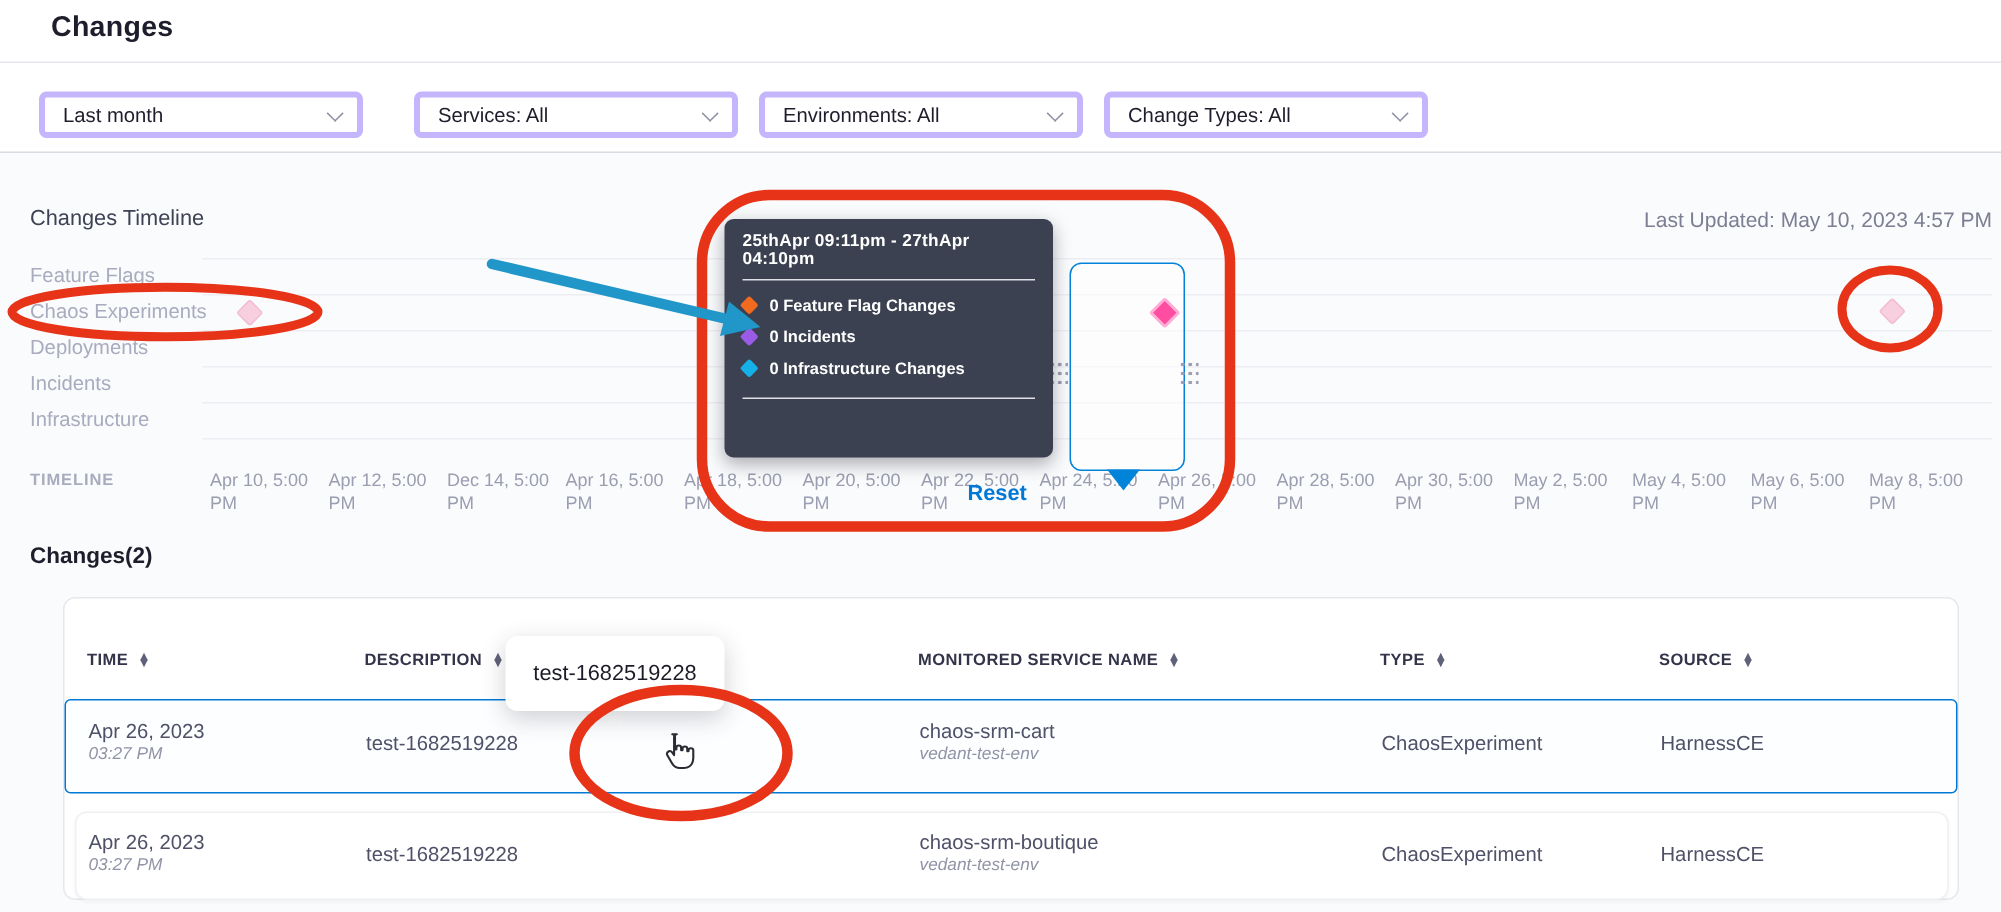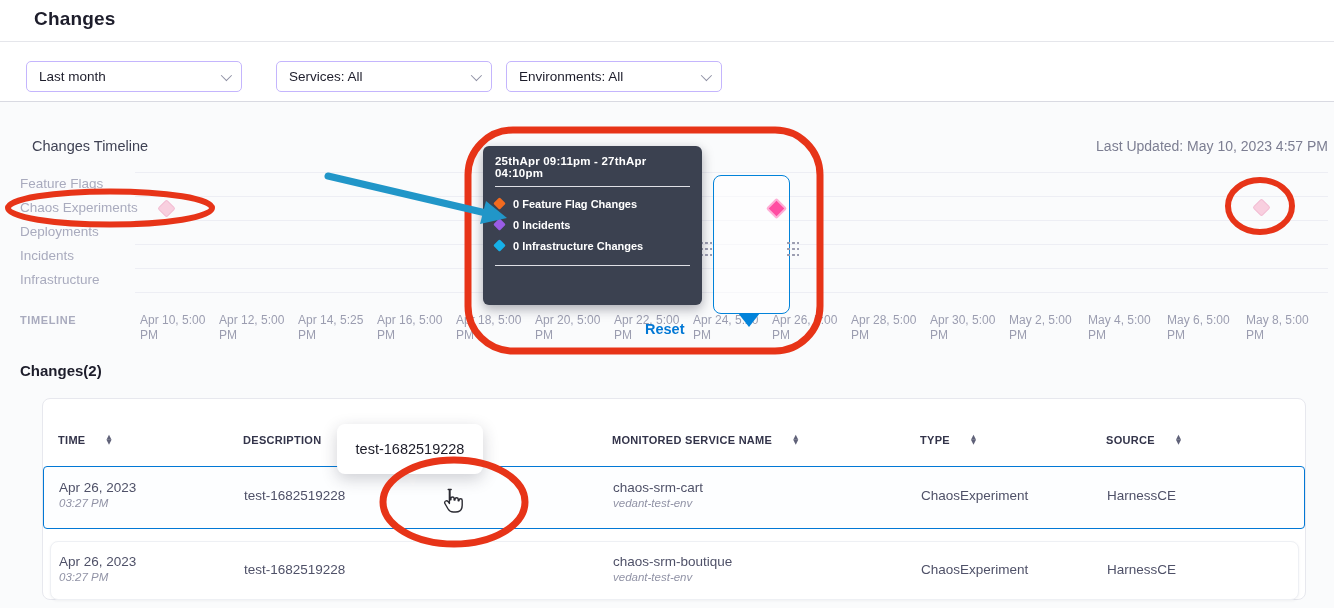--- a/index.html
+++ b/index.html
@@ -6,30 +6,30 @@
   body{width:1334px;height:608px;font-family:"Liberation Sans","DejaVu Sans",sans-serif;background:#fff;}
   .page{position:relative;width:1334px;height:608px;overflow:hidden;background:#737373;}
   .left-strip{position:absolute;left:0;top:0;width:9px;height:608px;background:#f3f3f6;border-right:1px solid #ececf1;}
 
   
   .header{position:absolute;left:0;top:0;width:1334px;height:41px;background:#fff;border-bottom:1px solid #e5e6eb;}
   .page-title{position:absolute;left:34px;top:8px;font-size:19px;font-weight:700;color:#1d1d2b;letter-spacing:.2px;}
 
   
   .filter-bar{position:absolute;left:0;top:42px;width:1334px;height:59px;background:#fff;border-bottom:1px solid #d9dae2;}
-  .dropdown{position:absolute;top:19px;width:216px;height:31px;background:#fff;border:1px solid #c4b5fd;border-radius:5px;box-sizing:border-box;display:flex;align-items:center;justify-content:space-between;padding:0 12px;cursor:pointer;}
+  .dropdown{position:absolute;top:19px;width:216px;height:31px;background:#fff;border:4px solid #c4b5fd;border-radius:5px;box-sizing:border-box;display:flex;align-items:center;justify-content:space-between;padding:0 12px;cursor:pointer;}
   .dropdown .dd-label{font-size:13.5px;color:#1d1d2b;}
   .chev{width:7px;height:7px;border-right:1.6px solid #8f91a5;border-bottom:1.6px solid #8f91a5;transform:rotate(45deg) translateY(-2px);}
   .clear-filters{position:absolute;left:1196px;top:68px;font-size:14.5px;font-weight:700;color:#0278d5;cursor:pointer;}
 
   
   .content{position:absolute;left:0;top:102px;width:1334px;height:506px;background:#fafbfc;}
 
   
-  .tl-heading{position:absolute;left:20px;top:36px;font-size:14.5px;font-weight:500;color:#3f4254;margin-left:12px;}
+  .tl-heading{position:absolute;left:20px;top:36px;font-size:14.5px;font-weight:500;color:#3f4254;}
   .tl-updated{position:absolute;right:6px;top:36px;font-size:14px;color:#7c7e92;}
   .tl-row-label{position:absolute;left:20px;font-size:13.5px;color:#a9abbe;}
   .gridline{position:absolute;left:135px;width:1193px;height:1px;background:#edeef4;}
   .tl-axis-label{position:absolute;left:20px;top:212px;font-size:11px;font-weight:700;color:#a9abbe;letter-spacing:.6px;}
   .tick{position:absolute;top:211px;width:76px;font-size:12px;color:#9b9db0;line-height:15px;}
   .reset-link{position:absolute;left:645px;top:219px;font-size:14.5px;font-weight:700;color:#0278d5;cursor:pointer;z-index:26;}
 
   
   .marker{position:absolute;width:11px;height:11px;transform:rotate(45deg);border-radius:2px;}
   .marker.bright{background:#ff4da2;border:2px solid #ffaed6;z-index:22;}
@@ -46,21 +46,21 @@
   .range-tt{position:absolute;left:483px;top:44px;width:219px;height:159px;background:#3b4150;border-radius:6px;box-shadow:0 4px 12px rgba(20,20,40,.35);box-sizing:border-box;padding:9px 12px 5px 12px;z-index:30;}
   .range-tt .tt-title{font-size:11.5px;font-weight:700;color:#fff;letter-spacing:.2px;}
   .tt-sep{border:none;border-top:1px solid #dfe0e6;margin:7px 0 6px 0;}
   .tt-item{display:flex;align-items:center;height:21px;gap:9px;}
   .tt-diamond{width:9px;height:9px;transform:rotate(45deg);border-radius:1.5px;flex:0 0 auto;}
   .tt-label{font-size:11px;font-weight:600;color:#fff;}
 
   
   .changes-heading{position:absolute;left:20px;top:260px;font-size:15px;font-weight:700;color:#1d1d2b;}
   .table-card{position:absolute;left:42px;top:296px;width:1264px;height:202px;background:#fff;border:1px solid #e7e8ee;border-radius:8px;box-sizing:border-box;}
-  .col-head{position:absolute;top:332px;display:inline-flex;align-items:center;gap:21px;font-size:11px;font-weight:700;color:#33344a;letter-spacing:.3px;cursor:pointer;}
+  .col-head{position:absolute;top:332px;display:inline-flex;align-items:center;gap:8px;font-size:11px;font-weight:700;color:#33344a;letter-spacing:.3px;cursor:pointer;}
   .sort-icon{display:flex;flex-direction:column;line-height:5px;font-size:6.5px;color:#5f6178;font-family:"DejaVu Sans",sans-serif;}
   .row-card{position:absolute;box-sizing:border-box;}
   .row-1{left:43px;top:364px;width:1262px;height:63px;background:#fdfeff;border:1px solid #0278d5;border-radius:4px;cursor:pointer;}
   .row-2{left:50px;top:439px;width:1249px;height:59px;background:#fff;border:1px solid #eef0f4;border-radius:8px;box-shadow:0 1px 3px rgba(40,41,61,.05);cursor:pointer;}
   .cell{position:absolute;}
   .cell .main{font-size:13.5px;color:#4f5168;}
   .cell .sub{font-size:11.5px;color:#9193a6;margin-top:2px;font-style:italic;}
 
   
   .cell-tt{position:absolute;left:337px;top:322px;width:146px;height:50px;background:#fff;border-radius:8px;box-shadow:0 5px 16px rgba(40,41,61,.22);display:flex;align-items:center;justify-content:center;z-index:40;}
@@ -88,20 +88,24 @@
       <span class="chev"></span>
     </div>
     <div class="dropdown" style="left:506px">
       <span class="dd-label">Environments: All</span>
       <span class="chev"></span>
     </div>
     <div class="dropdown" style="left:276px">
       <span class="dd-label">Services: All</span>
       <span class="chev"></span>
     </div>
+    <div class="dropdown" style="left:736px">
+      <span class="dd-label">Change Types: All</span>
+      <span class="chev"></span>
+    </div>
     <div class="clear-filters">Clear filters</div>
   </div>
 
   <div class="content">
 
     <div class="tl-heading">Changes Timeline</div>
     <div class="tl-updated">Last Updated: May 10, 2023 4:57 PM</div>
 
     <div class="gridline" style="top:70px"></div>
     <div class="gridline" style="top:94px"></div>
@@ -139,21 +143,21 @@
       <div class="tt-item">
         <span class="tt-diamond" style="background-color: rgb(22, 176, 232);"></span>
         <span class="tt-label">0 Infrastructure Changes</span>
       </div>
       <hr class="tt-sep" style="margin-top:9px">
     </div>
 
     <div class="tl-axis-label">TIMELINE</div>
     <div class="tick" style="left:140px"><span>Apr 10, 5:00</span><br><span>PM</span></div>
     <div class="tick" style="left:219px"><span>Apr 12, 5:00</span><br><span>PM</span></div>
-    <div class="tick" style="left:298px"><span>Apr 14, 5:25</span><br><span>PM</span></div>
+    <div class="tick" style="left:298px"><span>Dec 14, 5:00</span><br><span>PM</span></div>
     <div class="tick" style="left:377px"><span>Apr 16, 5:00</span><br><span>PM</span></div>
     <div class="tick" style="left:456px"><span>Apr 18, 5:00</span><br><span>PM</span></div>
     <div class="tick" style="left:535px"><span>Apr 20, 5:00</span><br><span>PM</span></div>
     <div class="tick" style="left:614px"><span>Apr 22, 5:00</span><br><span>PM</span></div>
     <div class="tick" style="left:693px"><span>Apr 24, 5:20</span><br><span>PM</span></div>
     <div class="tick" style="left:772px"><span>Apr 26, 5:00</span><br><span>PM</span></div>
     <div class="tick" style="left:851px"><span>Apr 28, 5:00</span><br><span>PM</span></div>
     <div class="tick" style="left:930px"><span>Apr 30, 5:00</span><br><span>PM</span></div>
     <div class="tick" style="left:1009px"><span>May 2, 5:00</span><br><span>PM</span></div>
     <div class="tick" style="left:1088px"><span>May 4, 5:00</span><br><span>PM</span></div>

